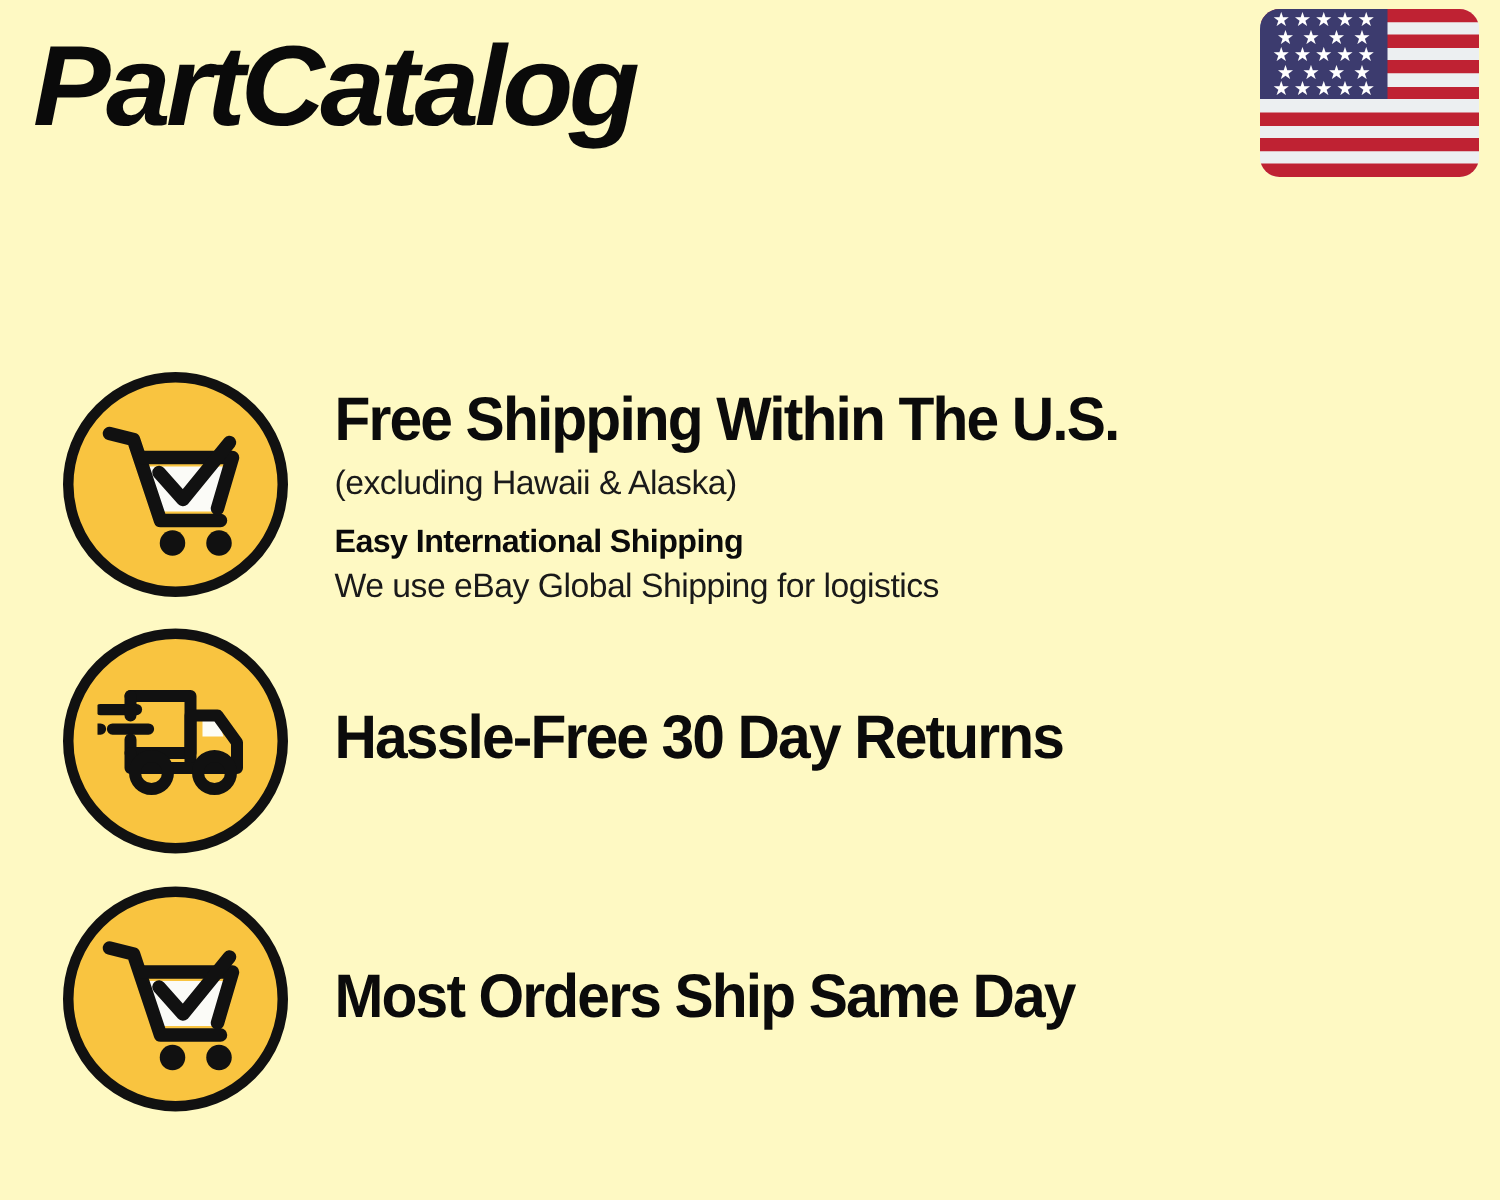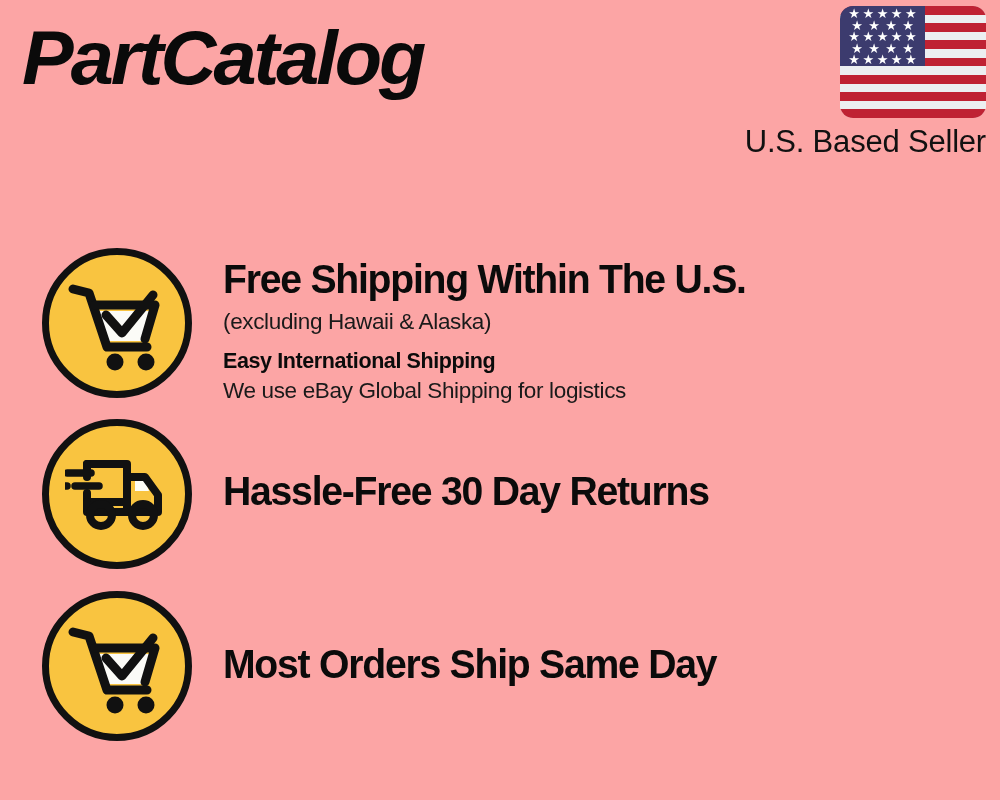--- a/index.html
+++ b/index.html
@@ -9,21 +9,21 @@
     background: #ffffff;
   }
   body {
     font-family: "Liberation Sans", sans-serif;
     -webkit-font-smoothing: antialiased;
   }
   #banner {
     position: relative;
     width: 1000px;
     height: 800px;
-    background: #fca5a5;
+    background: #fef9c3;
     overflow: hidden;
   }
 
   
   .brand-logo {
     position: absolute;
     left: 22px;
     top: 18px;
     width: 470px;
     height: 95px;
@@ -223,21 +223,20 @@
           <div class="star" style="left: 40%; top: 68.9524%;">★</div>
           <div class="star" style="left: 60%; top: 68.9524%;">★</div>
           <div class="star" style="left: 80%; top: 68.9524%;">★</div>
           <div class="star" style="left: 16.6667%; top: 88%;">★</div>
           <div class="star" style="left: 33.3333%; top: 88%;">★</div>
           <div class="star" style="left: 50%; top: 88%;">★</div>
           <div class="star" style="left: 66.6667%; top: 88%;">★</div>
           <div class="star" style="left: 83.3333%; top: 88%;">★</div>
         </div>
     </div>
-    <div class="seller-label">U.S. Based Seller</div>
   </div>
 
   <div class="feature" id="feature-shipping">
     <div class="badge">
       <svg width="104" height="96" viewBox="0 0 104 96" fill="none" aria-hidden="true">
 
         <path d="M33 36 H86 L78 66 H41 Z" fill="#fbfbf7"></path>
 
         <path d="M8 14 L24 18 L42 72 H82" stroke="#111111" stroke-width="9" stroke-linecap="round" stroke-linejoin="round" fill="none"></path>
         <path d="M30 30 H90 L80 64" stroke="#111111" stroke-width="9" stroke-linecap="round" stroke-linejoin="round" fill="none"></path>

